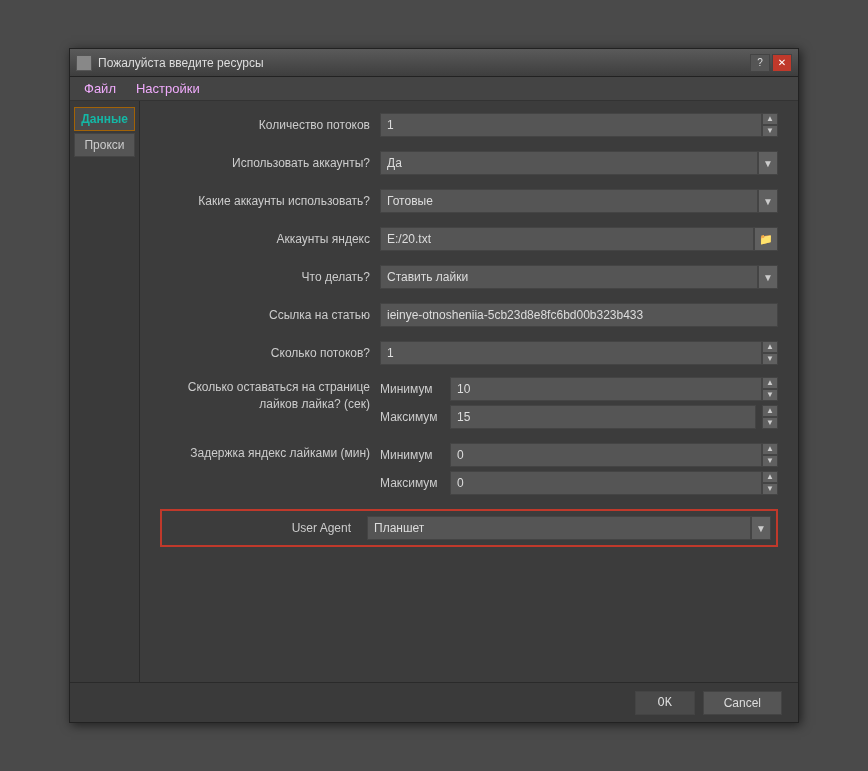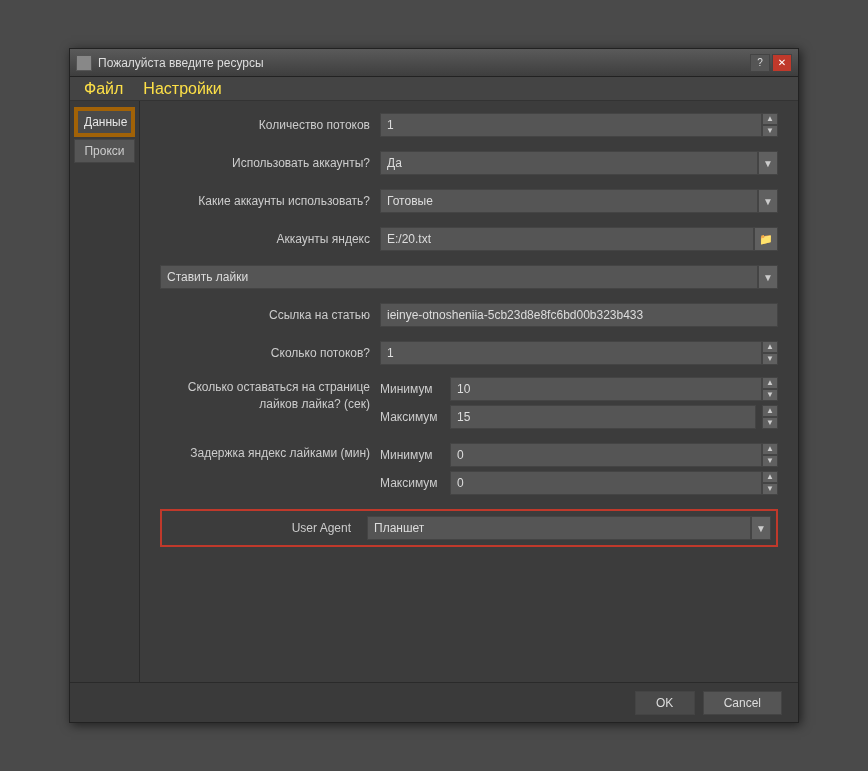--- a/index.html
+++ b/index.html
@@ -79,22 +79,22 @@
       height: 24px;
       display: flex;
       align-items: center;
       padding: 0 4px;
       border-bottom: 1px solid #333;
       flex-shrink: 0;
     }
 
     .menu-item {
       padding: 2px 10px;
-      color: #fde047;
-      font-size: 16px;
+      color: #f0abfc;
+      font-size: 13px;
       cursor: pointer;
     }
 
     .content-area {
       display: flex;
       flex: 1;
       overflow: hidden;
     }
 
     .sidebar {
@@ -112,22 +112,23 @@
       background: #555;
       border: 1px solid #444;
       padding: 4px 6px;
       text-align: center;
       font-size: 12px;
       color: #ccc;
       cursor: pointer;
     }
     .sidebar-tab.active {
       background: #4a4a4a;
-      border: 4px solid #a16207;
-      color: #e5e5e5;
+      border: 1px solid #a16207;
+      color: #14b8a6;
+      font-weight: bold;
     }
 
     .main-panel {
       flex: 1;
       padding: 10px 20px;
       overflow-y: auto;
       background: #3c3c3c;
     }
 
     .form-row {
@@ -311,21 +312,21 @@
     .bottom-btn {
       background: #555;
       border: 1px solid #444;
       color: #ddd;
       font-size: 12px;
       padding: 4px 20px;
       cursor: pointer;
       min-width: 60px;
       text-align: center;
     }
-    .bottom-btn.ok { background: #4a4a4a; }
+    .bottom-btn.ok { background: #4a4a4a; font-family: Liberation Mono, monospace; }
 
     .empty-area {
       height: 200px;
     }
   </style>
 </head>
 <body>
 
 <div class="window">
 
@@ -391,20 +392,21 @@
         <div class="form-label">Аккаунты яндекс</div>
         <div class="form-control-area">
           <div class="file-input-wrapper">
             <input class="file-text" type="text" value="E:/20.txt" style="">
             <div class="file-btn">📁</div>
           </div>
         </div>
       </div>
 
       <div class="form-row">
+        <div class="form-label">Что делать?</div>
         <div class="form-control-area">
           <div class="dropdown-wrapper">
             <input class="dropdown-input" type="text" readonly="" value="Ставить лайки" style="">
             <div class="dropdown-arrow">▼</div>
           </div>
         </div>
       </div>
 
       <div class="form-row">
         <div class="form-label">Ссылка на статью</div>

